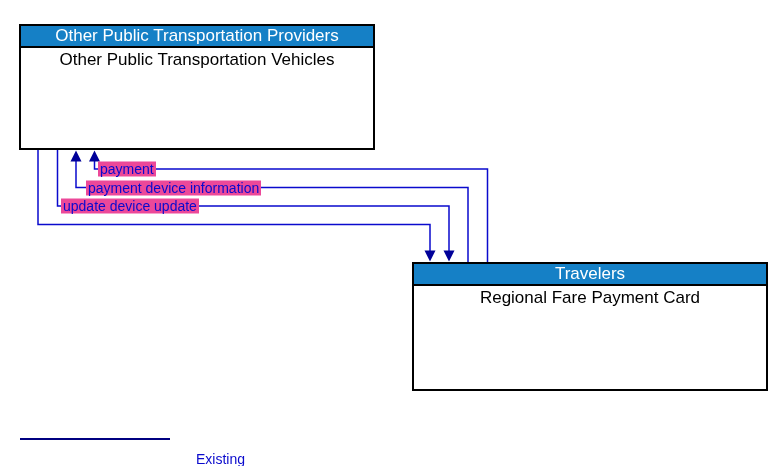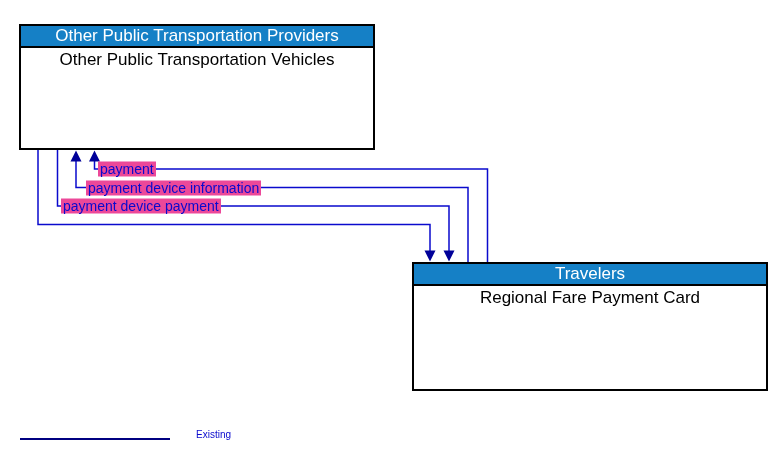--- a/index.html
+++ b/index.html
@@ -35,22 +35,22 @@
     position:absolute;z-index:3;transform:translateY(-50%);
     background:#ec4899;color:var(--flow-text);font-size:14px;line-height:15px;
     padding:0 2px;white-space:nowrap;cursor:pointer;
   }
   .legend{position:absolute;z-index:2;}
   .legend-line{
     position:absolute;left:20px;top:438px;width:150px;height:0;
     border-top:2px solid var(--legend-line);
   }
   .legend-label{
-    position:absolute;left:196px;top:434px;transform:translateY(-50%);
-    color:var(--flow-text);font-size:10px;line-height:15px;white-space:nowrap;text-align:right;
+    position:absolute;left:196px;top:459px;transform:translateY(-50%);
+    color:var(--flow-text);font-size:14px;line-height:15px;white-space:nowrap;text-align:right;
   }
 </style>
 </head>
 <body>
 
 <div class="canvas">
 
   <svg class="flows-svg" viewBox="0 0 782 466" xmlns="http://www.w3.org/2000/svg">
 
     <g>
@@ -81,21 +81,21 @@
 
   <div class="entity-box top">
     <div class="entity-header">Other Public Transportation Providers</div>
     <div class="entity-element">Other Public Transportation Vehicles</div>
   </div>
 
   <span class="flow-label" style="left:98px;top:169px;">payment</span>
 
   <span class="flow-label" style="left:76px;top:187.5px;margin-left:10px;">payment device information</span>
 
-  <span class="flow-label" style="left:61px;top:206px;">payment device payment</span>
+  <span class="flow-label" style="left:61px;top:206px;">update device update</span>
 
 
   <div class="legend">
     <span class="legend-line"></span>
     <span class="legend-label">Existing</span>
   </div>
 
 </div>
 
 </body></html>

